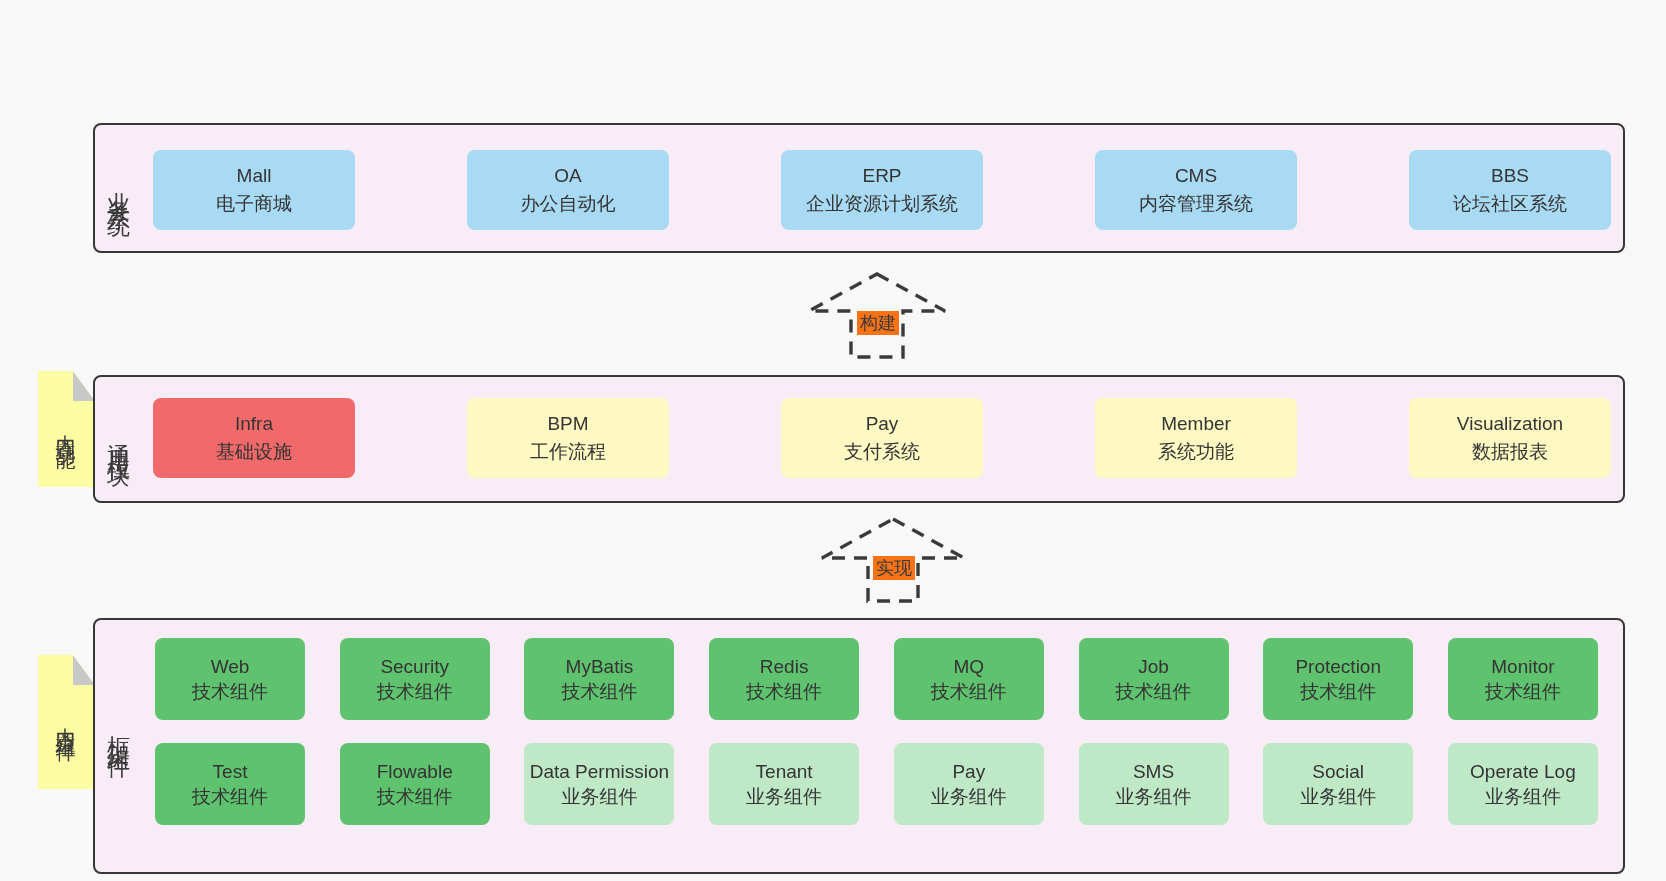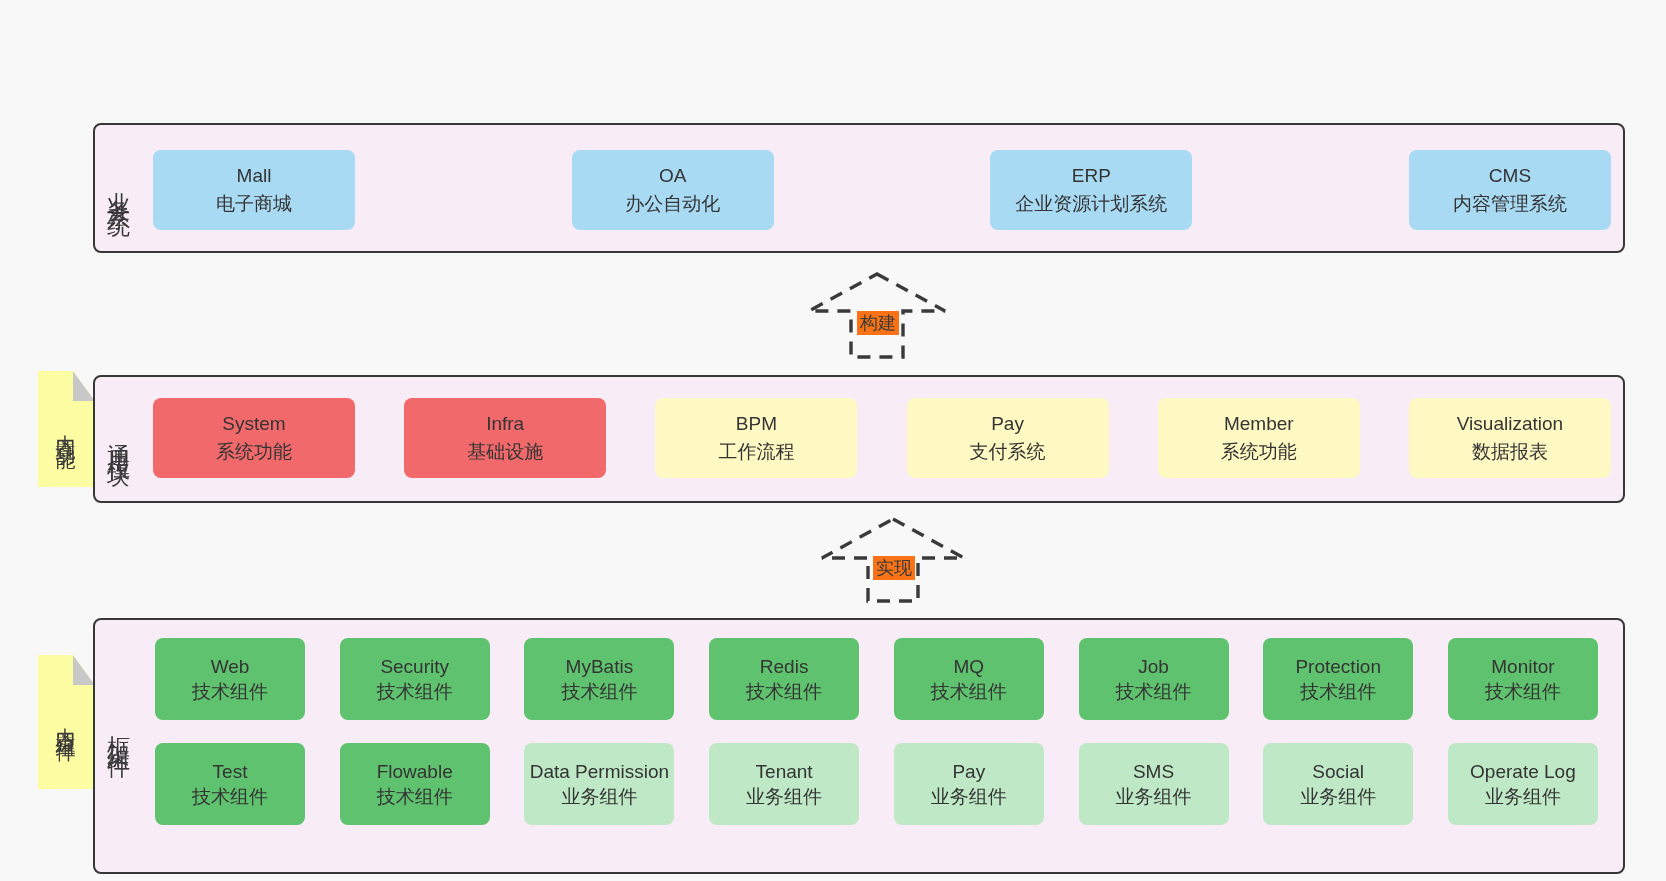--- a/index.html
+++ b/index.html
@@ -99,41 +99,41 @@
         <div>办公自动化</div>
       </div>
       <div class="box box-wide blue">
         <div>ERP</div>
         <div>企业资源计划系统</div>
       </div>
       <div class="box box-wide blue">
         <div>CMS</div>
         <div>内容管理系统</div>
       </div>
+      <div class="box box-wide blue">
+        <div>BBS</div>
+        <div>论坛社区系统</div>
+      </div>
     </div>
   </section>
 
   <svg class="arrow-svg" id="arrow-1" width="142" height="89">
     <polygon points="71,3 139,40 97,40 97,86 45,86 45,40 3,40"></polygon>
   </svg>
   <span class="arrow-label" id="arrow-1-label">构建</span>
 
   <div class="sticky" id="sticky-1">
     <div class="fold"></div>
     <div class="vlabel">内置功能</div>
   </div>
 
   <section class="panel" id="panel-2">
     <div class="vlabel">通用模块</div>
     <div class="boxrow row-wide">
       <div class="box box-wide red">
-        <div>System</div>
-        <div>系统功能</div>
-      </div>
-      <div class="box box-wide red">
         <div>Infra</div>
         <div>基础设施</div>
       </div>
       <div class="box box-wide pink">
         <div>BPM</div>
         <div>工作流程</div>
       </div>
       <div class="box box-wide pink">
         <div>Pay</div>
         <div>支付系统</div>

